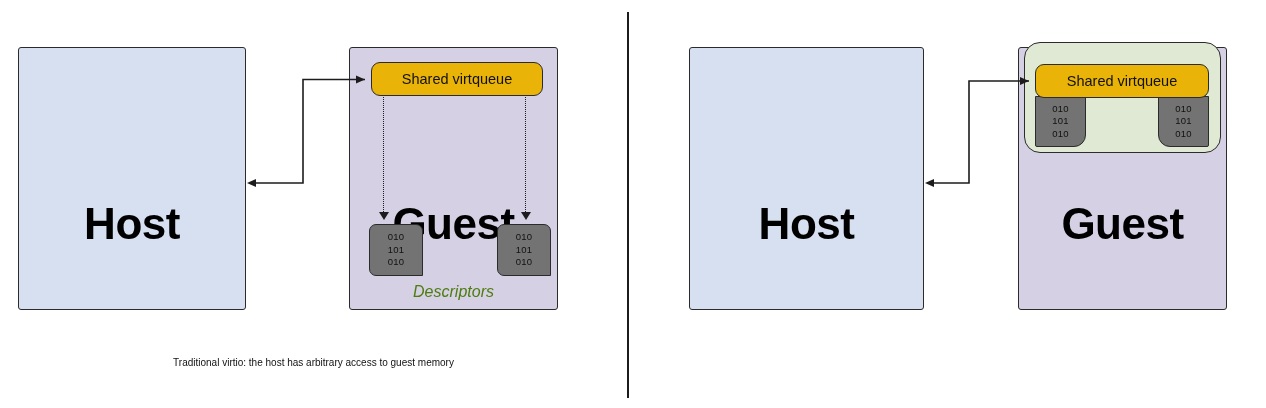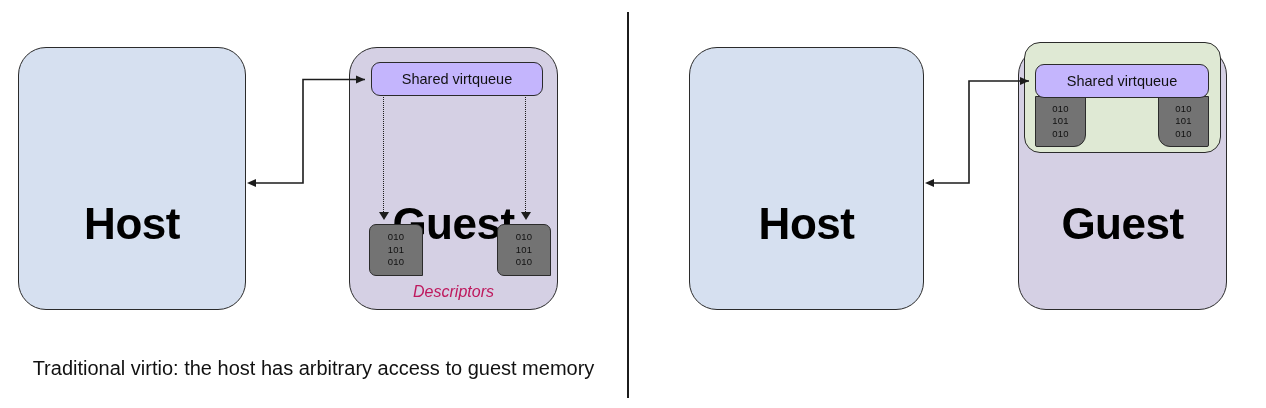--- a/index.html
+++ b/index.html
@@ -35,21 +35,21 @@
     width: 2px;
     height: 386px;
     background: #1c1c1c;
   }
 
   
   .bigbox {
     position: absolute;
     box-sizing: border-box;
     border: 1.6px solid #2b2b2b;
-    border-radius: 28px;
+    border-radius: 3px;
   }
   .bigbox .bigbox-label {
     position: absolute;
     left: 0;
     right: 0;
     text-align: center;
     font-weight: bold;
     font-size: 44px;
     color: #000000;
     letter-spacing: -0.5px;
@@ -60,21 +60,21 @@
     background: #d6e0f0;
   }
   .guest-box {
     background: #d5d0e4;
   }
 
   
   .vq-box {
     position: absolute;
     box-sizing: border-box;
-    background: #c4b5fd;
+    background: #eab308;
     border: 1.5px solid #2b2b2b;
     border-radius: 9px;
     display: flex;
     align-items: center;
     justify-content: center;
     font-size: 14.5px;
     color: #111111;
     z-index: 4;
   }
 
@@ -114,21 +114,21 @@
   .desc-tuck-left  { border-radius: 0 0 12px 2px; }
   .desc-tuck-right { border-radius: 0 0 2px 12px; }
 
   .desc-caption {
     position: absolute;
     left: 0;
     right: 0;
     text-align: center;
     font-style: italic;
     font-size: 16px;
-    color: #be185d;
+    color: #4d7c0f;
   }
 
   
   .dotted-line {
     position: absolute;
     width: 0;
     border-left: 1.6px dotted #1c1c1c;
     z-index: 3;
   }
   .dot-arrowhead {
@@ -153,21 +153,21 @@
     stroke-width: 1.6;
   }
   .route-svg polygon { fill: #1c1c1c; }
 
   
   .caption {
     position: absolute;
     left: 0;
     right: 0;
     text-align: center;
-    font-size: 20px;
+    font-size: 10px;
     color: #111111;
   }
 </style>
 </head>
 <body>
 
 <div class="stage">
 
   <div class="panel" id="panel-left">
 

